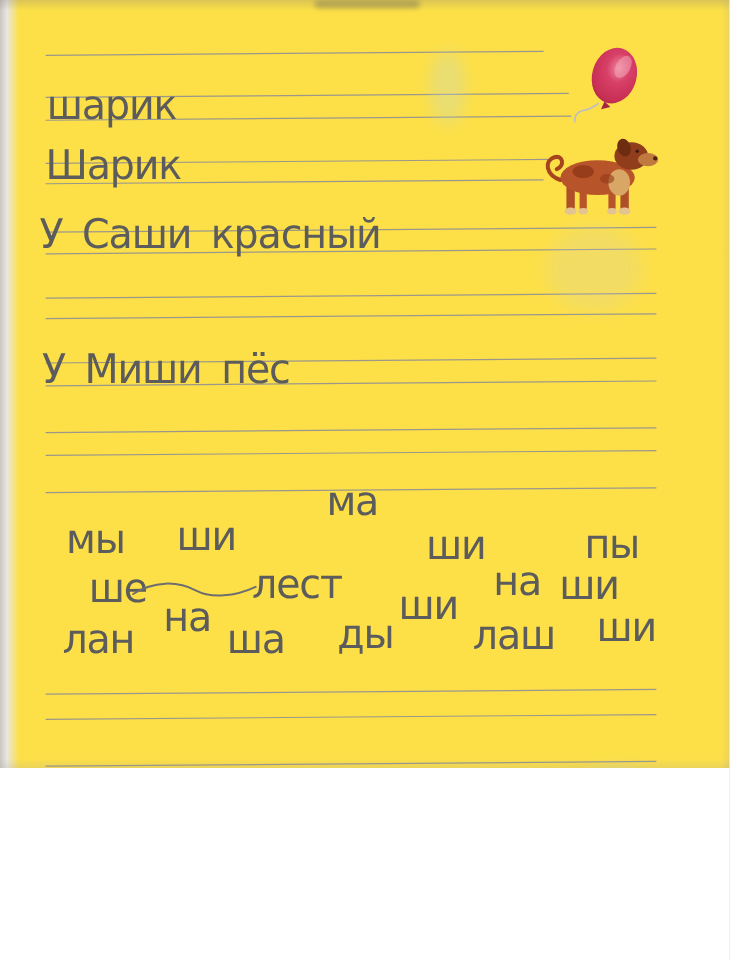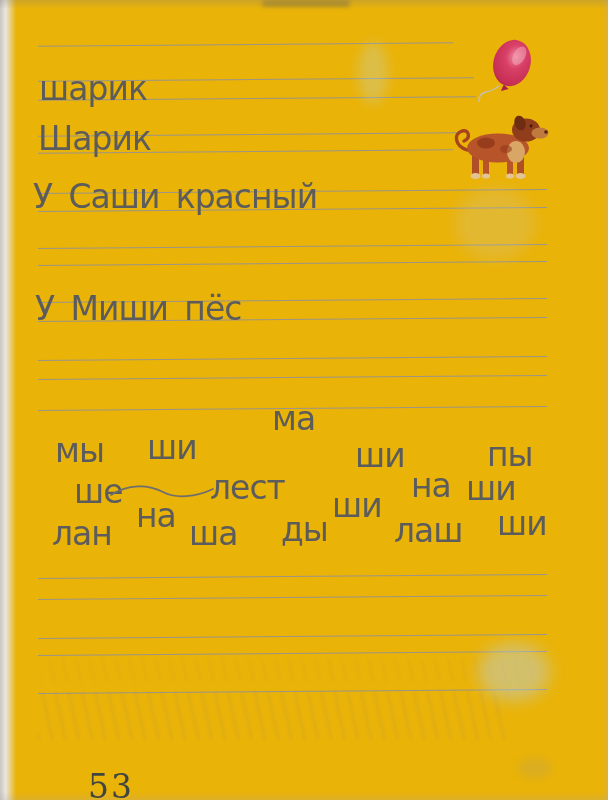--- a/index.html
+++ b/index.html
@@ -1,19 +1,19 @@
 <!DOCTYPE html>
 <html><head>
 <meta charset="utf-8">
 <style>
   html,body{margin:0;padding:0;}
   #page{
     position:relative;
-    width:608px;height:800px;
-    background:#eab308;
+    width:608px;height:640px;
+    background:#fde047;
     overflow:hidden;
     font-family:"DejaVu Sans", sans-serif;
   }
   
   .edge-left{position:absolute;left:0;top:0;width:16px;height:800px;
     background:linear-gradient(to right,#c9c5c0 0%,#e9e6e1 35%,rgba(255,255,255,0) 100%);}
   .edge-top{position:absolute;left:0;top:0;width:608px;height:9px;
     background:linear-gradient(to bottom,rgba(130,125,120,.28),rgba(255,255,255,0));}
   .edge-right{position:absolute;right:0;top:0;width:7px;height:800px;
     background:linear-gradient(to left,rgba(180,172,165,.25),rgba(255,255,255,0));}

